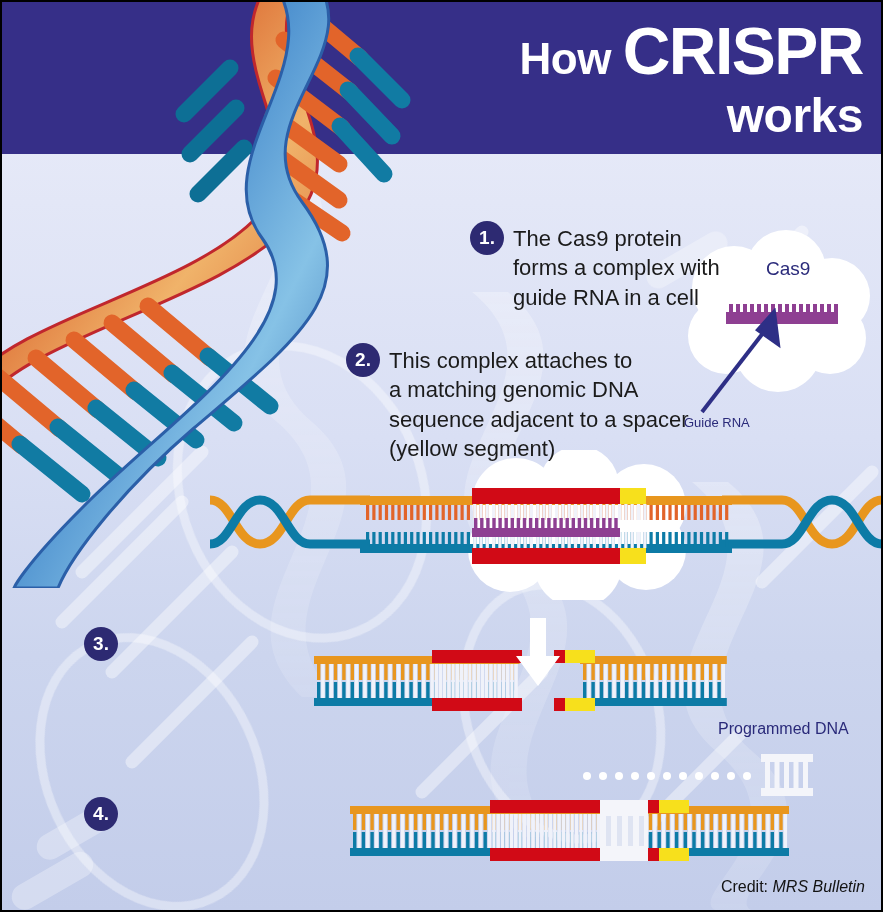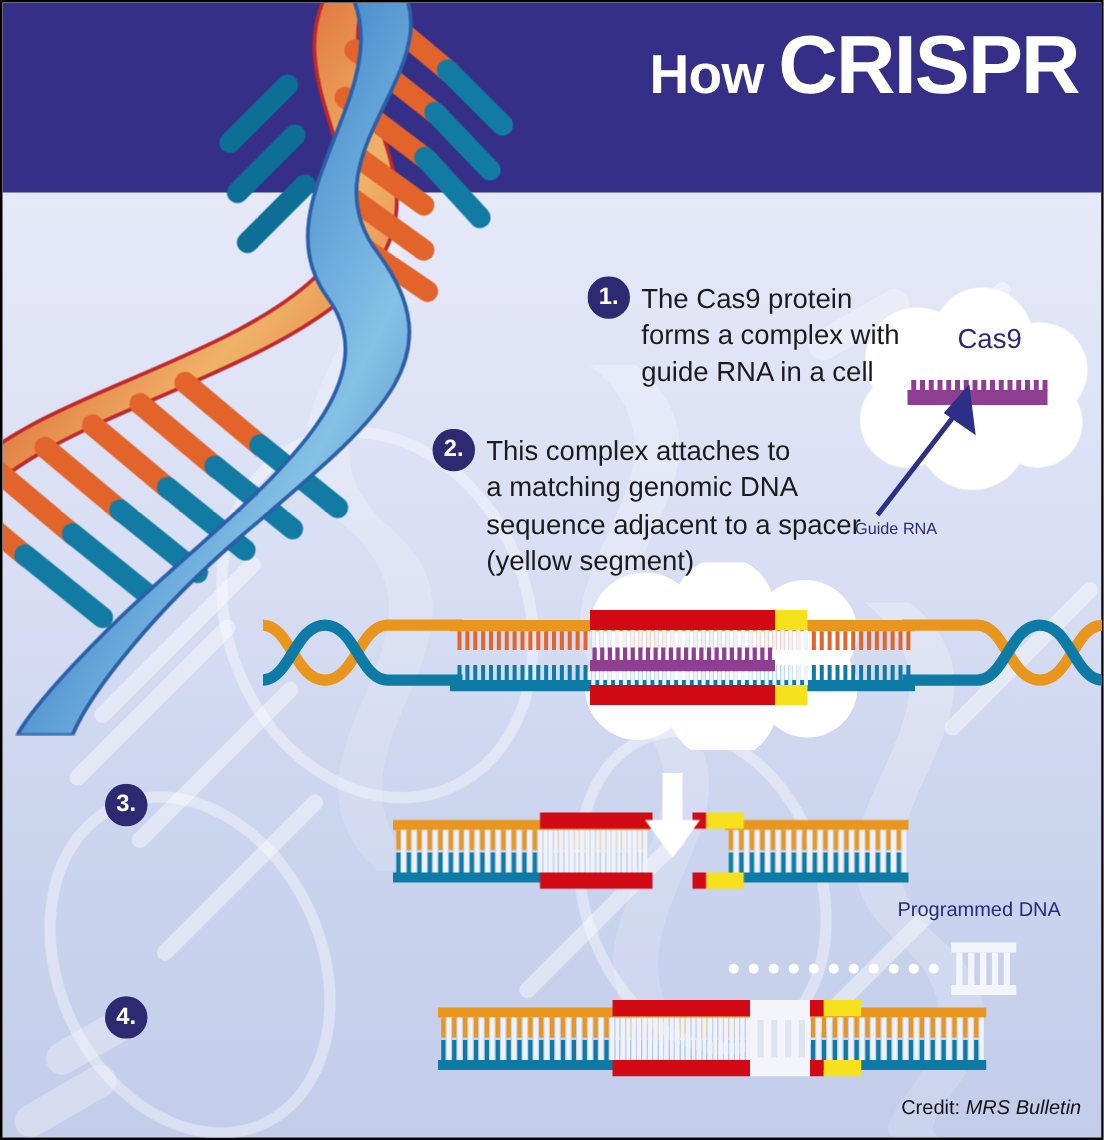--- a/index.html
+++ b/index.html
@@ -54,21 +54,21 @@
   #step1{left:468px;top:219px;}
   #step2{left:344px;top:341px;}
   #step3{left:82px;top:625px;}
   #step4{left:82px;top:795px;}
 
   
   .cloud{position:absolute;z-index:5;}
 
   .cas9-label{
     position:absolute;left:764px;top:256px;
-    color:#2a2a7a;font-size:22px;z-index:9;
+    color:#2a2a7a;font-size:19px;z-index:9;
   }
   .guide-label{
     position:absolute;left:682px;top:413px;
     color:#2a2a7a;font-size:13px;z-index:9;
   }
   .prog-label{
     position:absolute;left:716px;top:718px;
     color:#2a2a7a;font-size:16px;z-index:9;
   }
 
@@ -133,20 +133,21 @@
         <rect x="30" y="690" width="90" height="26" rx="13" transform="rotate(-30 30 690)"></rect>
         <rect x="5" y="740" width="90" height="26" rx="13" transform="rotate(-30 5 740)"></rect>
         <rect x="640" y="120" width="90" height="24" rx="12" transform="rotate(-30 640 120)"></rect>
       </g>
     </svg>
   </div>
 
   <div id="header">
     <div id="title">
       <div class="l1"><span>How </span><span class="big">CRISPR</span></div>
+      <div class="l2">works</div>
     </div>
   </div>
 
   <div id="bighelix">
     <svg width="460" height="600" viewBox="0 0 460 600">
       <defs>
         <linearGradient id="ribA" x1="0" y1="0" x2="1" y2="1">
           <stop offset="0" stop-color="#9d2b2b"></stop>
           <stop offset="0.35" stop-color="#d9612b"></stop>
           <stop offset="0.65" stop-color="#f0b36a"></stop>

